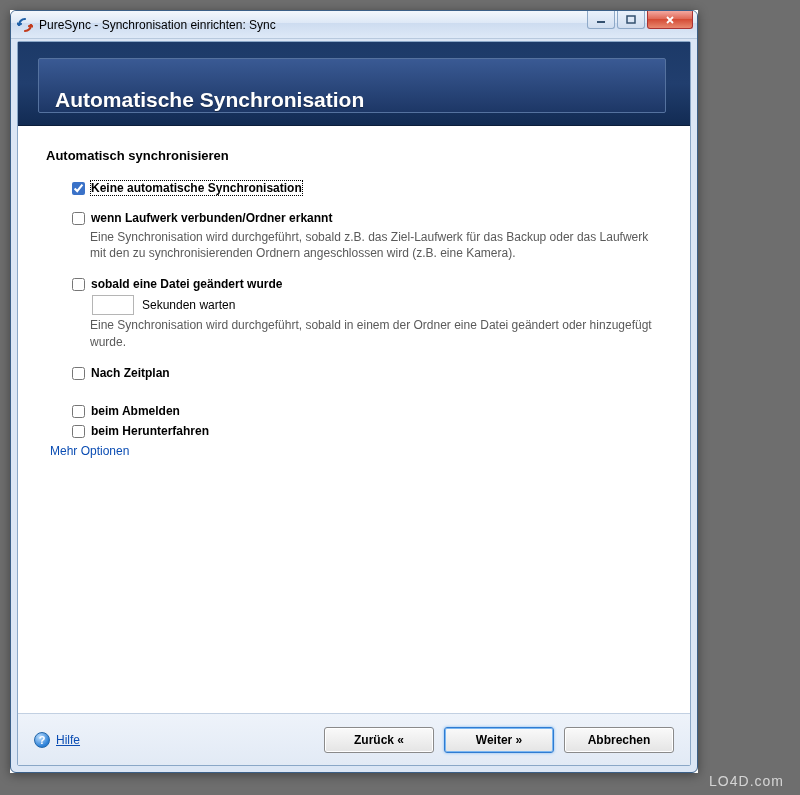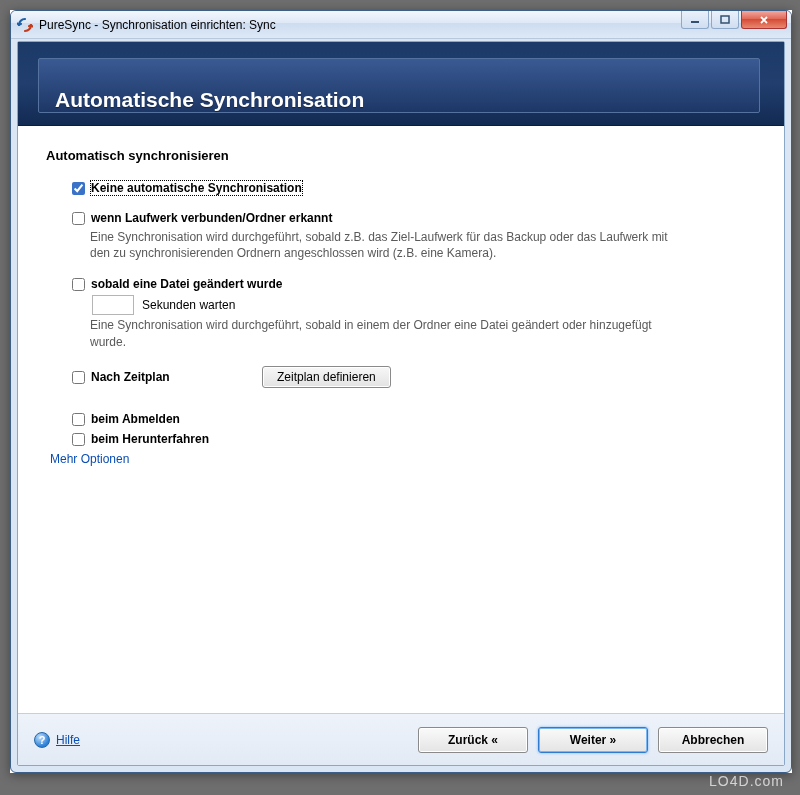--- a/index.html
+++ b/index.html
@@ -7,21 +7,21 @@
     margin: 0; padding: 0;
     width: 800px; height: 795px;
     font-family: "Segoe UI", Tahoma, sans-serif;
     font-size: 12px;
     background: #6e6e6e;
     overflow: hidden;
   }
   .screenshot-frame {
     position: absolute;
     left: 10px; top: 10px;
-    width: 782px; height: 763px;
+    width: 688px; height: 763px;
     background: #ffffff;
     box-shadow: 0 2px 10px rgba(0,0,0,.4);
   }
 
   
   .window {
     position: absolute;
     left: 0; top: 0; right: 0; bottom: 0;
     border: 1px solid #3b5f87;
     border-radius: 6px;
@@ -315,21 +315,20 @@
             <span>Sekunden warten</span>
           </div>
           <div class="opt-desc">Eine Synchronisation wird durchgeführt, sobald in einem der Ordner eine Datei geändert oder hinzugefügt wurde.</div>
         </div>
 
         <div class="schedule-row">
           <div class="chk-and-label">
             <input type="checkbox" class="chk" style="">
             <span class="opt-label">Nach Zeitplan</span>
           </div>
-          <button class="native-btn">Zeitplan definieren</button>
         </div>
 
         <div class="opt-row" style="margin-bottom:6px;">
           <input type="checkbox" class="chk" style="">
           <span class="opt-label">beim Abmelden</span>
         </div>
 
         <div class="opt-row" style="margin-bottom:6px;">
           <input type="checkbox" class="chk" style="">
           <span class="opt-label">beim Herunterfahren</span>

